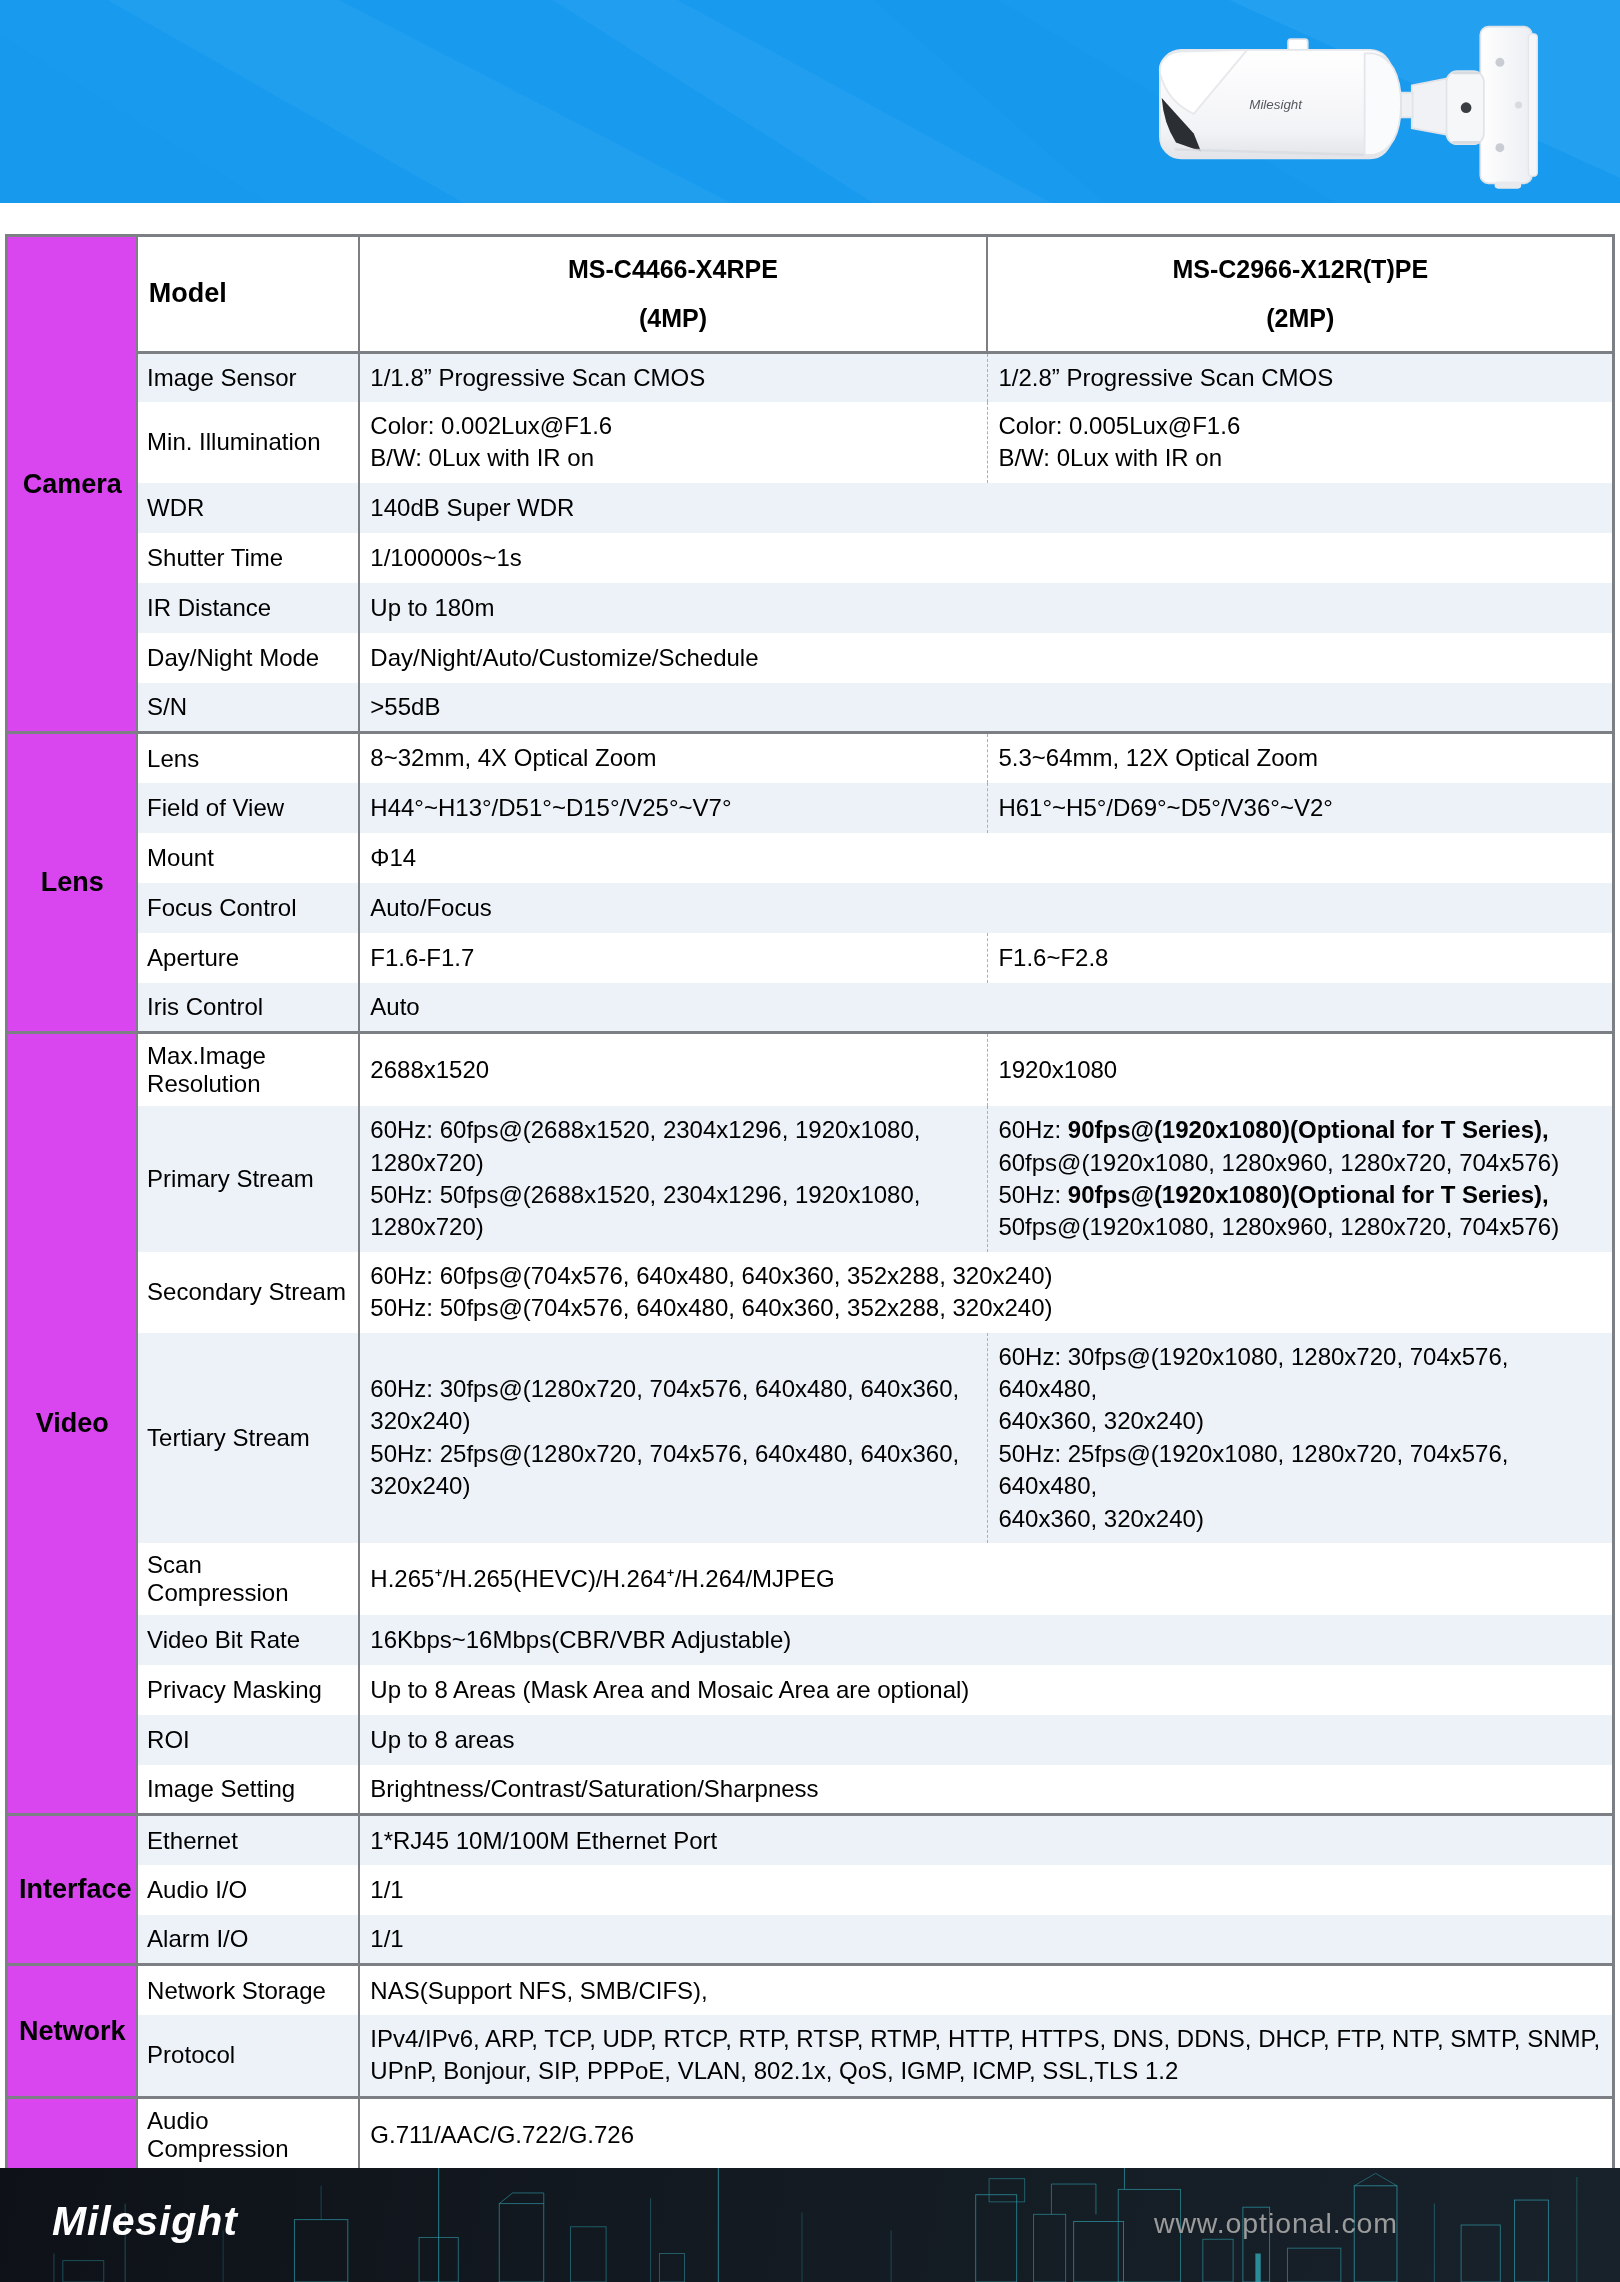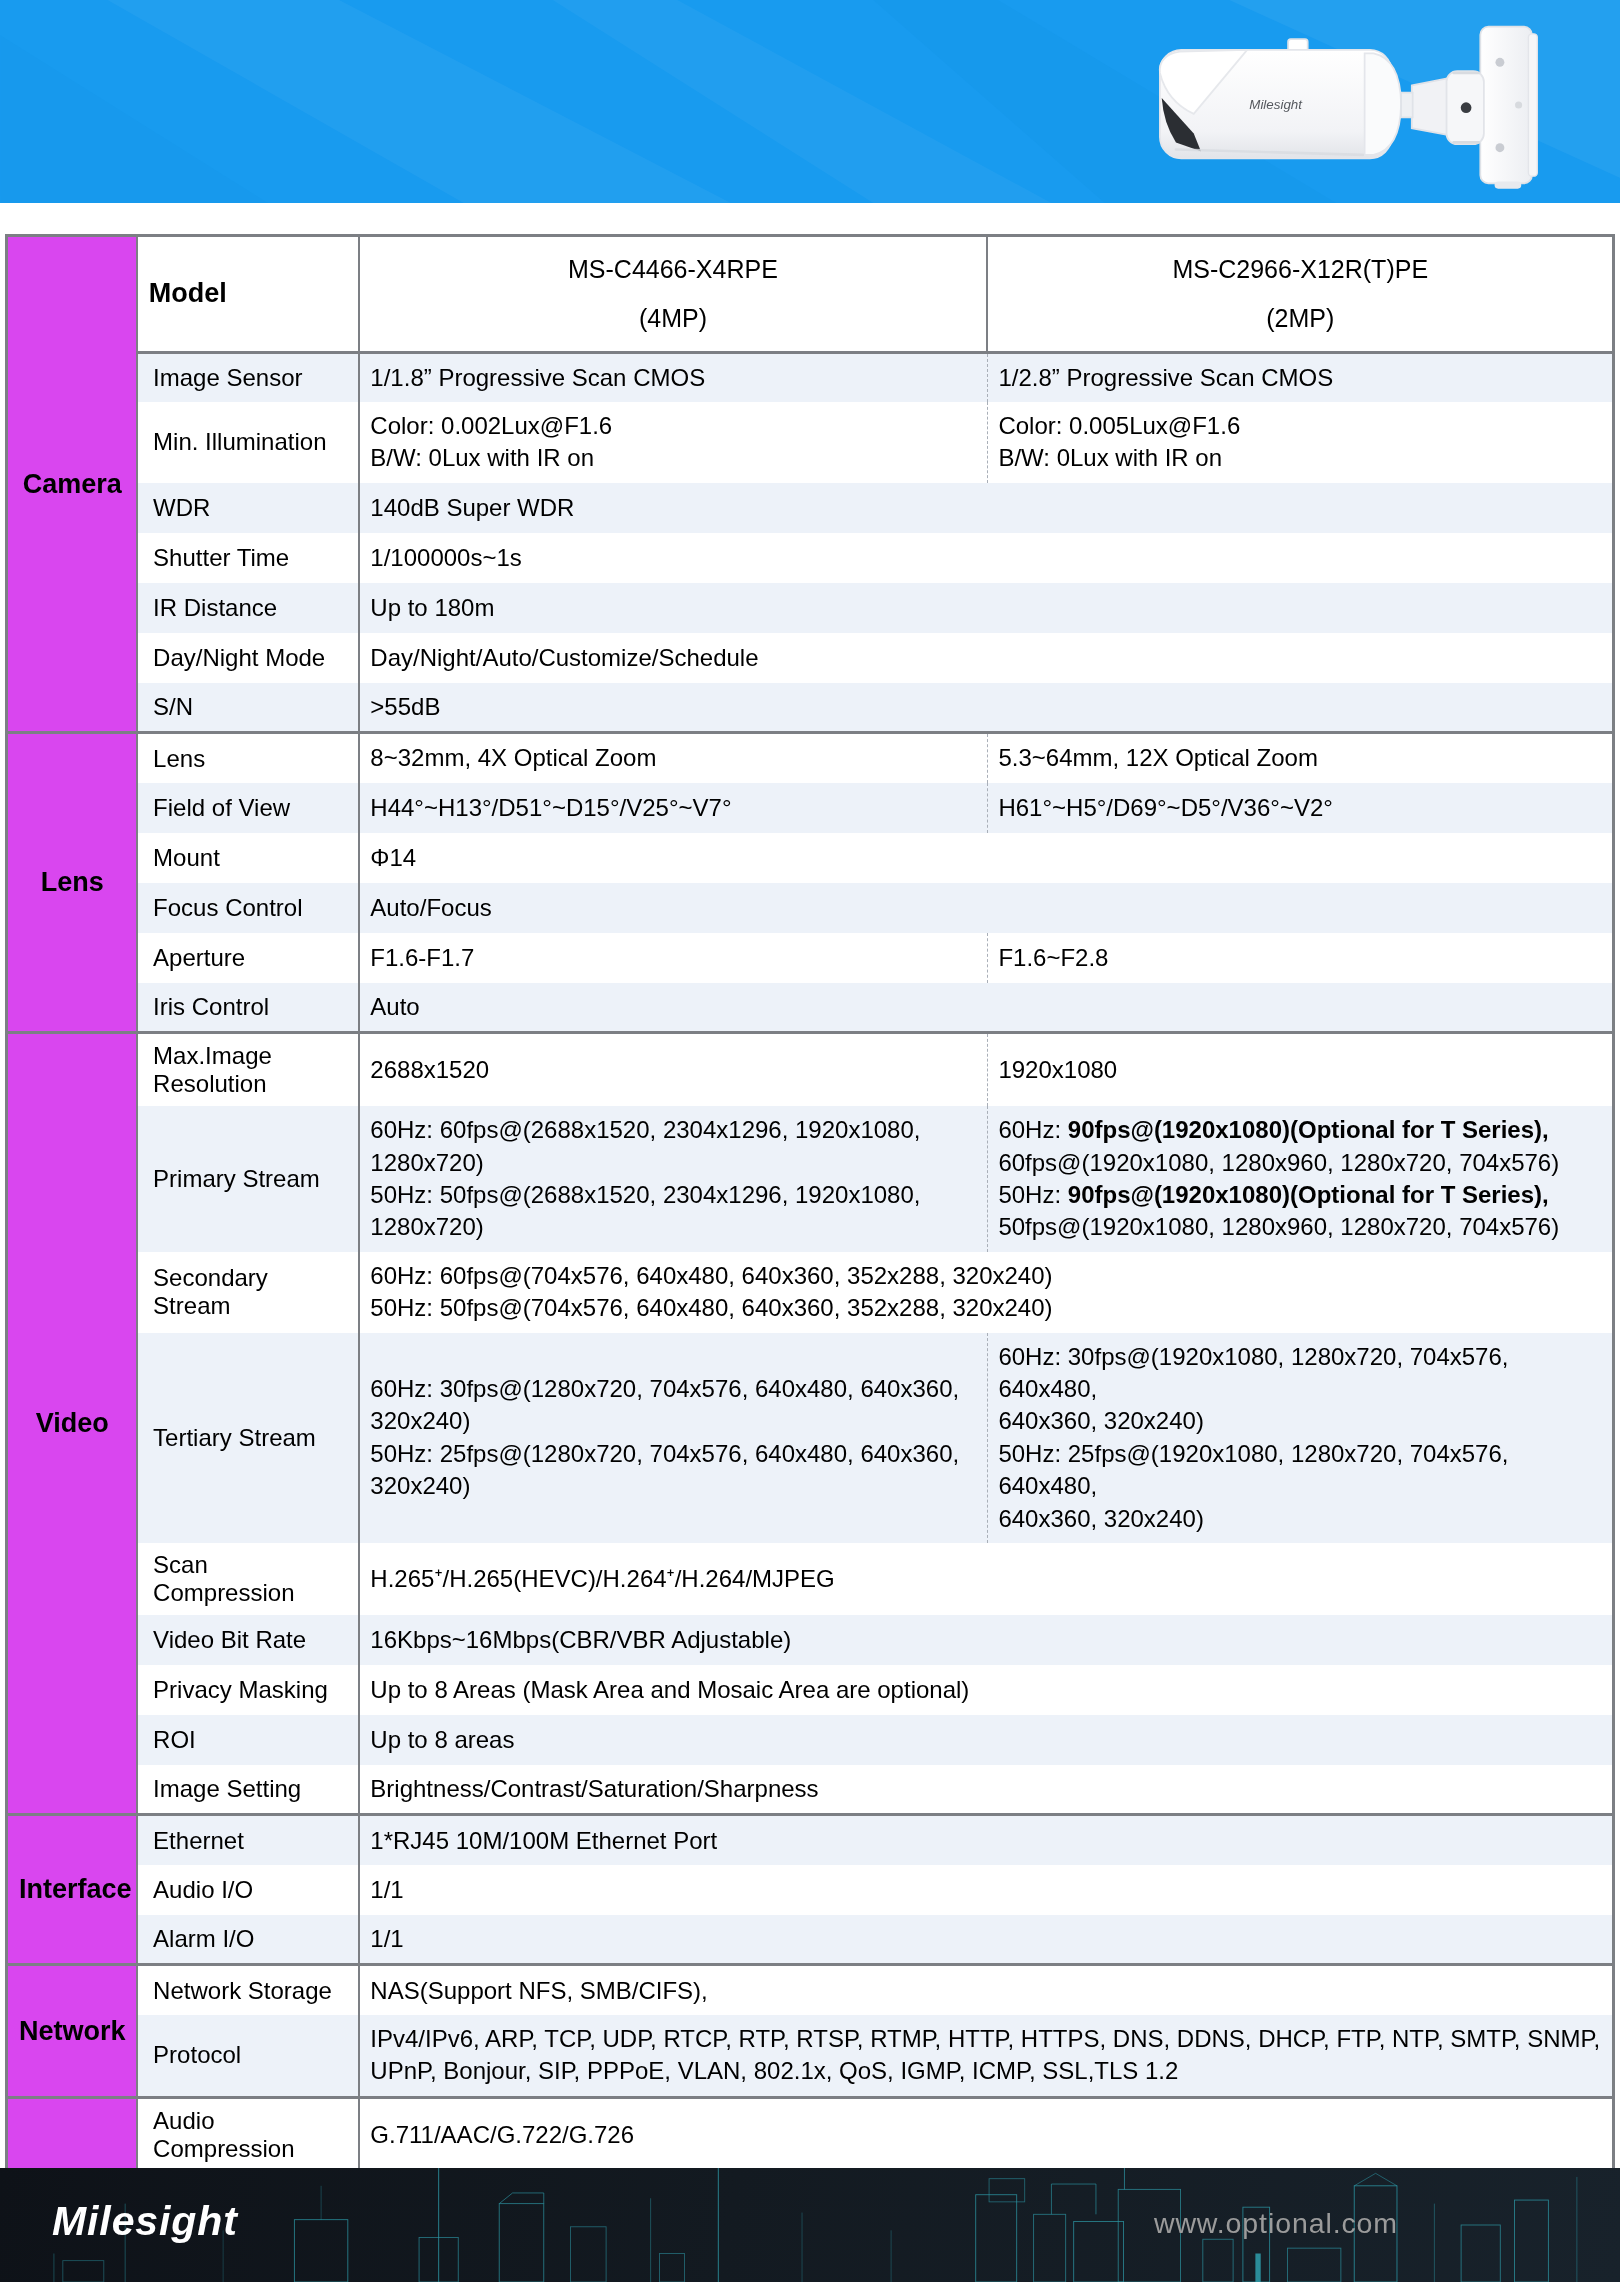--- a/index.html
+++ b/index.html
@@ -24,29 +24,29 @@
     border-collapse:collapse;width:100%;table-layout:fixed;
     font-size:24px;color:#000;border:3.6px solid #7c7f84;
   }
   td{padding:8px 10.7px;vertical-align:middle;background:#ffffff;}
   tr.row{height:50px;}
   tr.head-row{height:91px;}
   td.cat{
     font-weight:bold;font-size:27px;text-align:center;
     border-right:2.7px solid #7c7f84;background:#d946ef;
   }
-  td.prop{text-align:left;padding-left:15px;border-right:2.7px solid #7c7f84;}
+  td.prop{text-align:left;padding-left:9px;border-right:2.7px solid #7c7f84;}
   td.val{text-align:left;white-space:pre-line;line-height:1.35;}
   tr.tint td.prop, tr.tint td.val{background:#edf2f9;}
   td.model-label{
     font-weight:bold;font-size:27px;text-align:left;
     border-right:2.7px solid #7c7f84;border-bottom:3.6px solid #7c7f84;
   }
   td.model-name{
-    font-weight:normal;font-size:25px;text-align:center;line-height:1.95;
+    font-weight:bold;font-size:25px;text-align:center;line-height:1.95;
     border-bottom:3.6px solid #7c7f84;
   }
   td.model-name.second{border-left:2.7px solid #7c7f84;}
   td.sec-top{border-top:3.6px solid #7c7f84;}
   td.dash{border-left:1.8px dashed #a9afb8;}
   td.val b{font-weight:bold;}
   
   .footer{
     position:absolute;left:0;bottom:0;width:1621px;height:114px;
     background:linear-gradient(100deg,#0e1218 0%,#131a21 45%,#18222b 100%);

